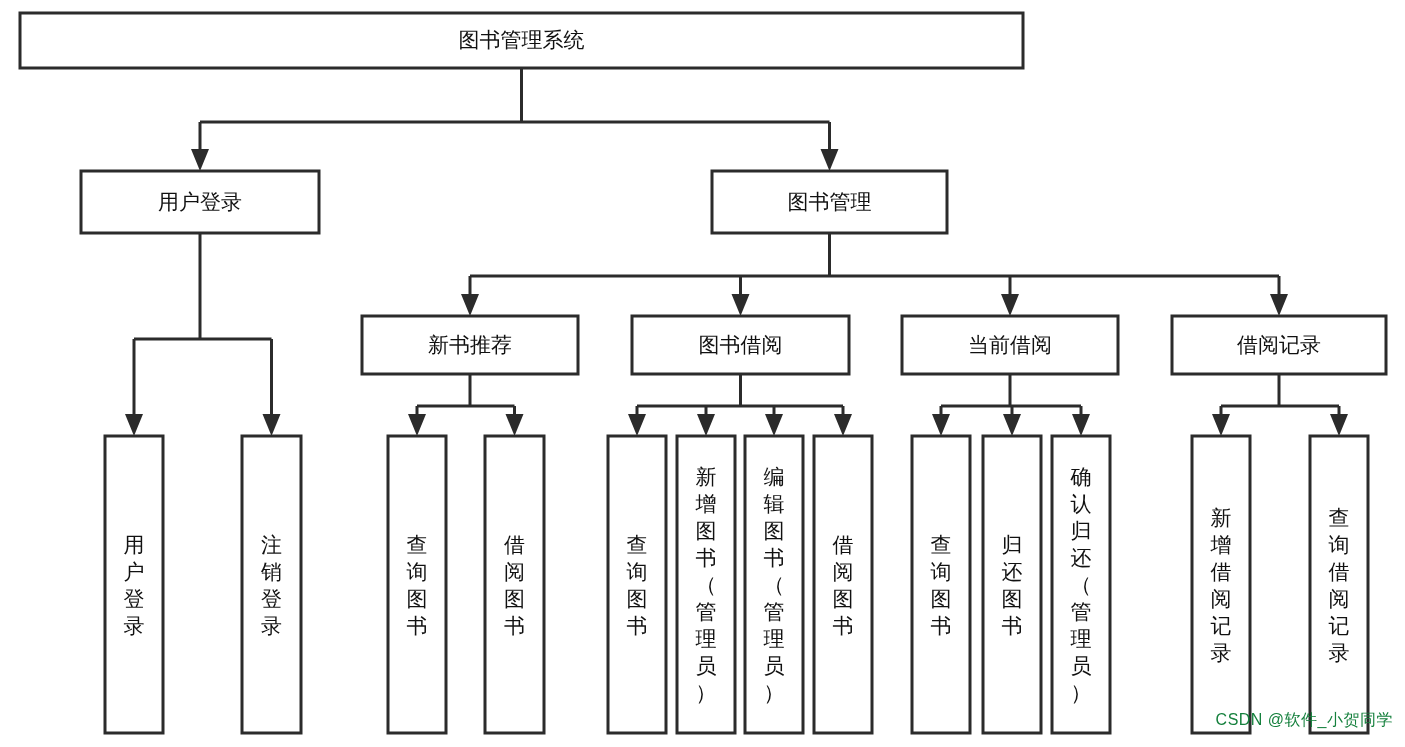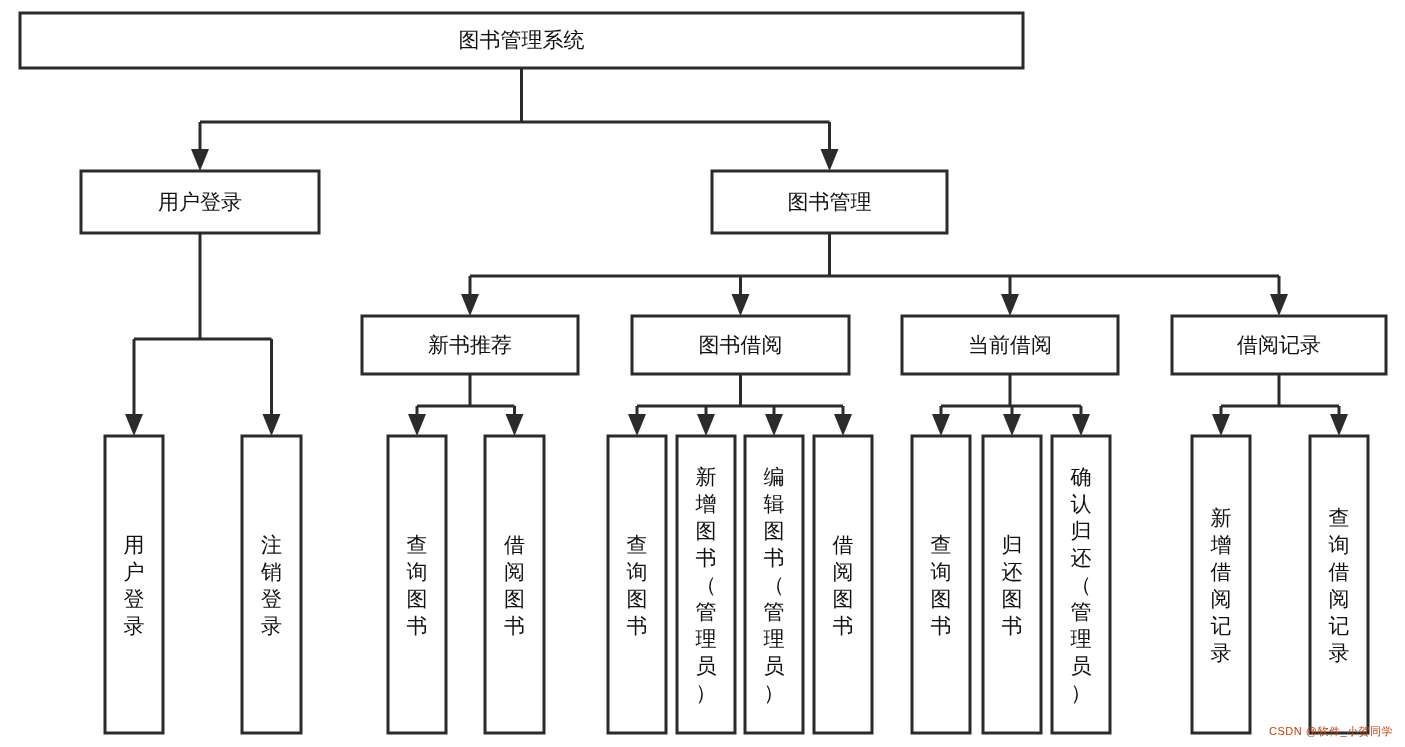--- a/index.html
+++ b/index.html
@@ -51,24 +51,24 @@
   }
   .node-label-vertical {
     font-family: "Liberation Sans", "DejaVu Sans", sans-serif;
     fill: #111111;
     font-size: 21px;
     text-anchor: middle;
   }
   .watermark {
     position: absolute;
     right: 12px;
-    bottom: 8px;
-    font-family: "Liberation Sans", "DejaVu Sans", sans-serif;
-    font-size: 11px;
-    color: #c2410c;
+    bottom: 16px;
+    font-family: "Liberation Sans", "DejaVu Sans", sans-serif;
+    font-size: 16px;
+    color: #15803d;
     white-space: nowrap;
     letter-spacing: 0.5px;
     pointer-events: none;
   }
 </style>
 </head>
 <body>
 
 <div id="diagram-root">
   <svg class="flow" viewBox="0 0 1405 747" xmlns="http://www.w3.org/2000/svg">

